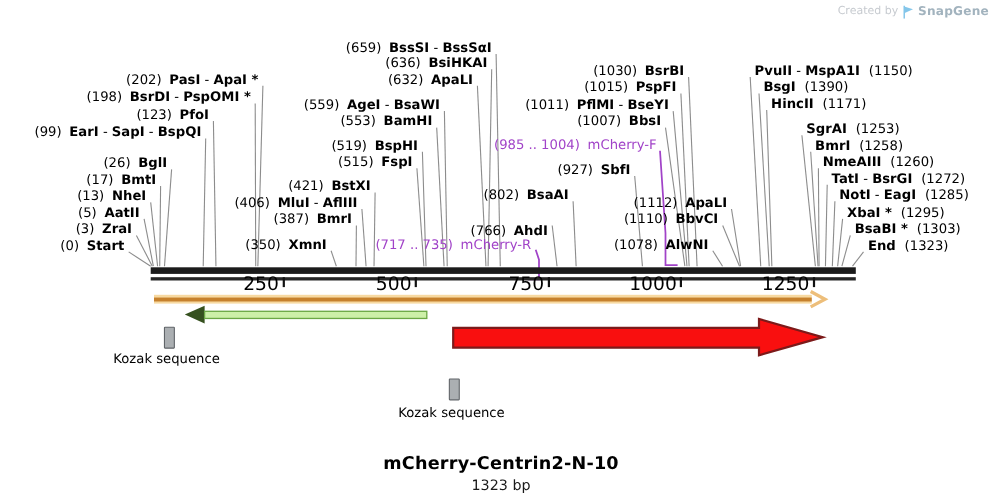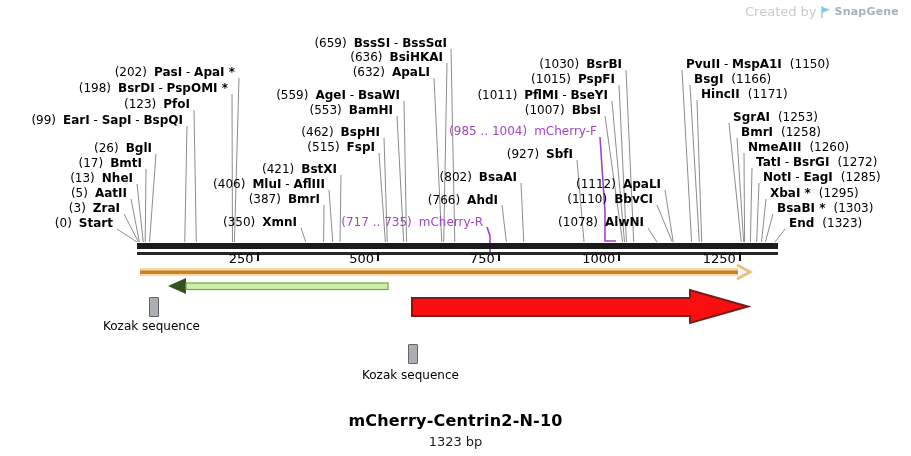--- a/index.html
+++ b/index.html
@@ -9,28 +9,28 @@
   .site{position:absolute;z-index:3;font-size:12px;line-height:14px;white-space:nowrap;}
   .site .nm{font-weight:bold;}
   .site .nm .dash{font-weight:normal;}
   .site.feat .nm{}
   .site.W .pos{margin-right:7px;}
   .site.E .pos{margin-left:8px;}
   .primer{position:absolute;z-index:3;font-size:12px;line-height:14px;white-space:nowrap;color:#A143C8;}
   .primer .rng{margin-right:7px;}
   .bar{position:absolute;background:#1b1b1b;z-index:2;}
   .tickmark{position:absolute;width:2px;height:9px;background:#111;z-index:2;}
-  .ticklbl{position:absolute;font-size:13px;line-height:14px;z-index:2;}
+  .ticklbl{position:absolute;font-size:17px;line-height:14px;z-index:2;}
   .kozak-marker{position:absolute;width:8px;height:18px;background:#abafb2;border:1px solid #606468;border-radius:1px;z-index:3;}
   .kozak-label{position:absolute;font-size:12px;line-height:14px;z-index:3;}
   .feature-label{position:absolute;z-index:4;font-size:12px;font-weight:bold;color:#fff;text-align:center;line-height:14px;}
   .title{position:absolute;left:0;top:411px;width:911px;text-align:center;font-size:16px;font-weight:bold;z-index:3;letter-spacing:.2px;}
   .subtitle{position:absolute;left:0;top:434px;width:911px;text-align:center;font-size:13px;z-index:3;color:#1a1a1a;}
   .credit{position:absolute;top:4px;right:12px;z-index:3;display:flex;align-items:center;gap:4px;}
-  .credit .created{font-size:13px;color:#c7cbd0;}
+  .credit .created{font-size:10px;color:#c7cbd0;}
   .credit .brand{font-size:11px;font-weight:600;color:#a2b3be;letter-spacing:.2px;}
 </style>
 </head>
 <body>
 
 <div id="stage">
 
   <svg class="layer" width="911" height="456">
     <defs>
       <linearGradient id="og" x1="0" y1="0" x2="0" y2="1">
@@ -128,38 +128,38 @@
     <div class="site W" style="top: 141px; right: 759px;"><span class="pos">(26)</span><span class="nm">BglI</span></div>
     <div class="site W" style="top: 113px; right: 728px;"><span class="pos">(99)</span><span class="nm">EarI<span class="dash"> - </span>SapI<span class="dash"> - </span>BspQI</span></div>
     <div class="site W" style="top: 97px; right: 721px;"><span class="pos">(123)</span><span class="nm">PfoI</span></div>
     <div class="site W" style="top: 81px; right: 683px;"><span class="pos">(198)</span><span class="nm">BsrDI<span class="dash"> - </span>PspOMI *</span></div>
     <div class="site W" style="top: 65px; right: 676px;"><span class="pos">(202)</span><span class="nm">PasI<span class="dash"> - </span>ApaI *</span></div>
     <div class="site W" style="top: 215px; right: 614px;"><span class="pos">(350)</span><span class="nm">XmnI</span></div>
     <div class="site W" style="top: 192px; right: 591px;"><span class="pos">(387)</span><span class="nm">BmrI</span></div>
     <div class="site W" style="top: 177px; right: 586px;"><span class="pos">(406)</span><span class="nm">MluI<span class="dash"> - </span>AflIII</span></div>
     <div class="site W" style="top: 162px; right: 574px;"><span class="pos">(421)</span><span class="nm">BstXI</span></div>
     <div class="site W" style="top: 140px; right: 536px;"><span class="pos">(515)</span><span class="nm">FspI</span></div>
-    <div class="site W" style="top: 125px; right: 531px;"><span class="pos">(462)</span><span class="nm">BspHI</span></div>
+    <div class="site W" style="top: 125px; right: 531px;"><span class="pos">(519)</span><span class="nm">BspHI</span></div>
     <div class="site W" style="top: 103px; right: 518px;"><span class="pos">(553)</span><span class="nm">BamHI</span></div>
     <div class="site W" style="top: 88px; right: 511px;"><span class="pos">(559)</span><span class="nm">AgeI<span class="dash"> - </span>BsaWI</span></div>
     <div class="site W" style="top: 65px; right: 481px;"><span class="pos">(632)</span><span class="nm">ApaLI</span></div>
     <div class="site W" style="top: 50px; right: 468px;"><span class="pos">(636)</span><span class="nm">BsiHKAI</span></div>
     <div class="site W" style="top: 36px; right: 464px;"><span class="pos">(659)</span><span class="nm">BssSI<span class="dash"> - </span>BssSαI</span></div>
-    <div class="site W" style="top: 193px; right: 413px; text-align: center;"><span class="pos">(766)</span><span class="nm">AhdI</span></div>
+    <div class="site W" style="top: 203px; right: 413px; text-align: center;"><span class="pos">(766)</span><span class="nm">AhdI</span></div>
     <div class="site W" style="top: 170px; right: 394px;"><span class="pos">(802)</span><span class="nm">BsaAI</span></div>
     <div class="site W" style="top: 147px; right: 338px;"><span class="pos">(927)</span><span class="nm">SbfI</span></div>
     <div class="site W" style="top: 103px; right: 310px;"><span class="pos">(1007)</span><span class="nm">BbsI</span></div>
     <div class="site W" style="top: 88px; right: 303px;"><span class="pos">(1011)</span><span class="nm">PflMI<span class="dash"> - </span>BseYI</span></div>
     <div class="site W" style="top: 72px; right: 296px;"><span class="pos">(1015)</span><span class="nm">PspFI</span></div>
     <div class="site W" style="top: 57px; right: 289px;"><span class="pos">(1030)</span><span class="nm">BsrBI</span></div>
     <div class="site W" style="top: 177px; right: 250px;"><span class="pos">(1112)</span><span class="nm">ApaLI</span></div>
     <div class="site W" style="top: 192px; right: 258px;"><span class="pos">(1110)</span><span class="nm">BbvCI</span></div>
     <div class="site W" style="top: 215px; right: 267px;"><span class="pos">(1078)</span><span class="nm">AlwNI</span></div>
     <div class="site E" style="top: 57px; left: 686px;"><span class="nm">PvuII<span class="dash"> - </span>MspA1I</span><span class="pos">(1150)</span></div>
-    <div class="site E" style="top: 72px; left: 694px;"><span class="nm">BsgI</span><span class="pos">(1166)</span></div>
+    <div class="site E" style="top: 72px; left: 694px;"><span class="nm">BsgI</span><span class="pos">(1390)</span></div>
     <div class="site E" style="top: 87px; left: 701px;"><span class="nm">HincII</span><span class="pos">(1171)</span></div>
     <div class="site E" style="top: 110px; left: 733px;"><span class="nm">SgrAI</span><span class="pos">(1253)</span></div>
     <div class="site E" style="top: 125px; left: 741px;"><span class="nm">BmrI</span><span class="pos">(1258)</span></div>
     <div class="site E" style="top: 140px; left: 748px;"><span class="nm">NmeAIII</span><span class="pos">(1260)</span></div>
     <div class="site E" style="top: 155px; left: 756px;"><span class="nm">TatI<span class="dash"> - </span>BsrGI</span><span class="pos">(1272)</span></div>
     <div class="site E" style="top: 170px; left: 763px;"><span class="nm">NotI<span class="dash"> - </span>EagI</span><span class="pos">(1285)</span></div>
     <div class="site E" style="top: 186px; left: 770px;"><span class="nm">XbaI *</span><span class="pos">(1295)</span></div>
     <div class="site E" style="top: 201px; left: 777px;"><span class="nm">BsaBI *</span><span class="pos">(1303)</span></div>
     <div class="site E feat" style="top: 216px; left: 789px;"><span class="nm">End</span><span class="pos">(1323)</span></div>
     <div class="tickmark" style="left: 256.559px; top: 252px;"></div>

